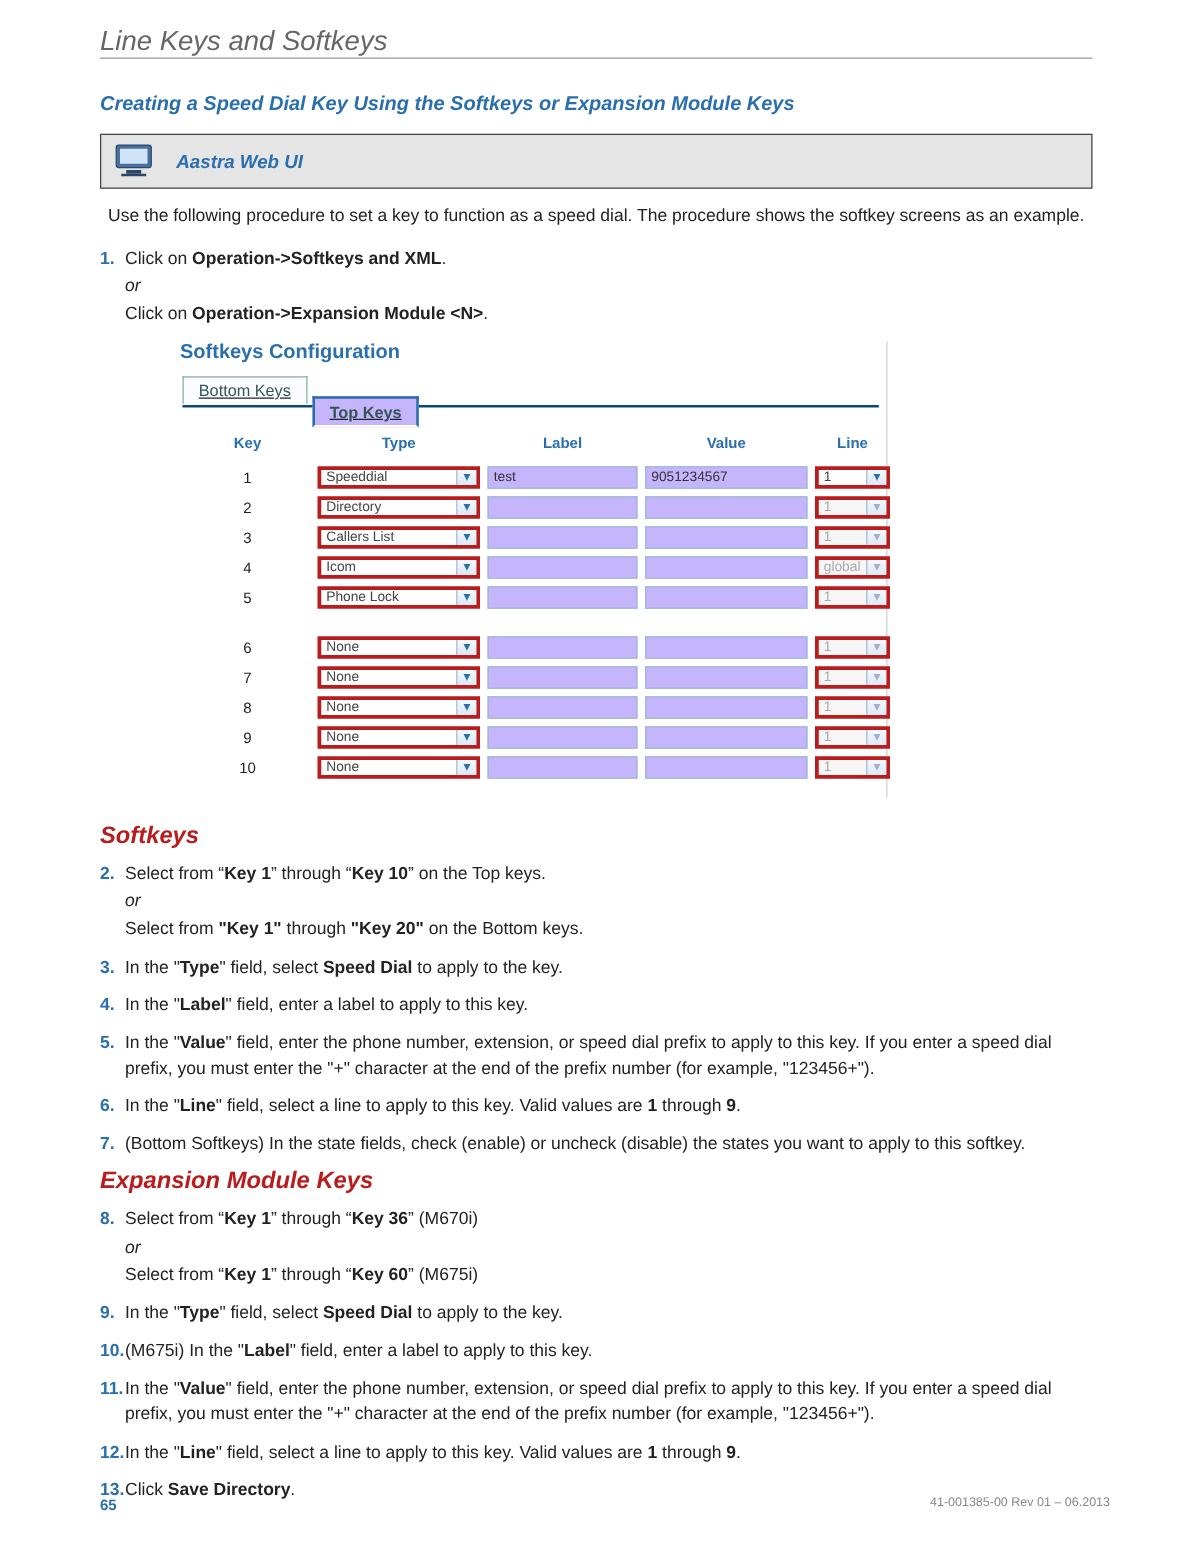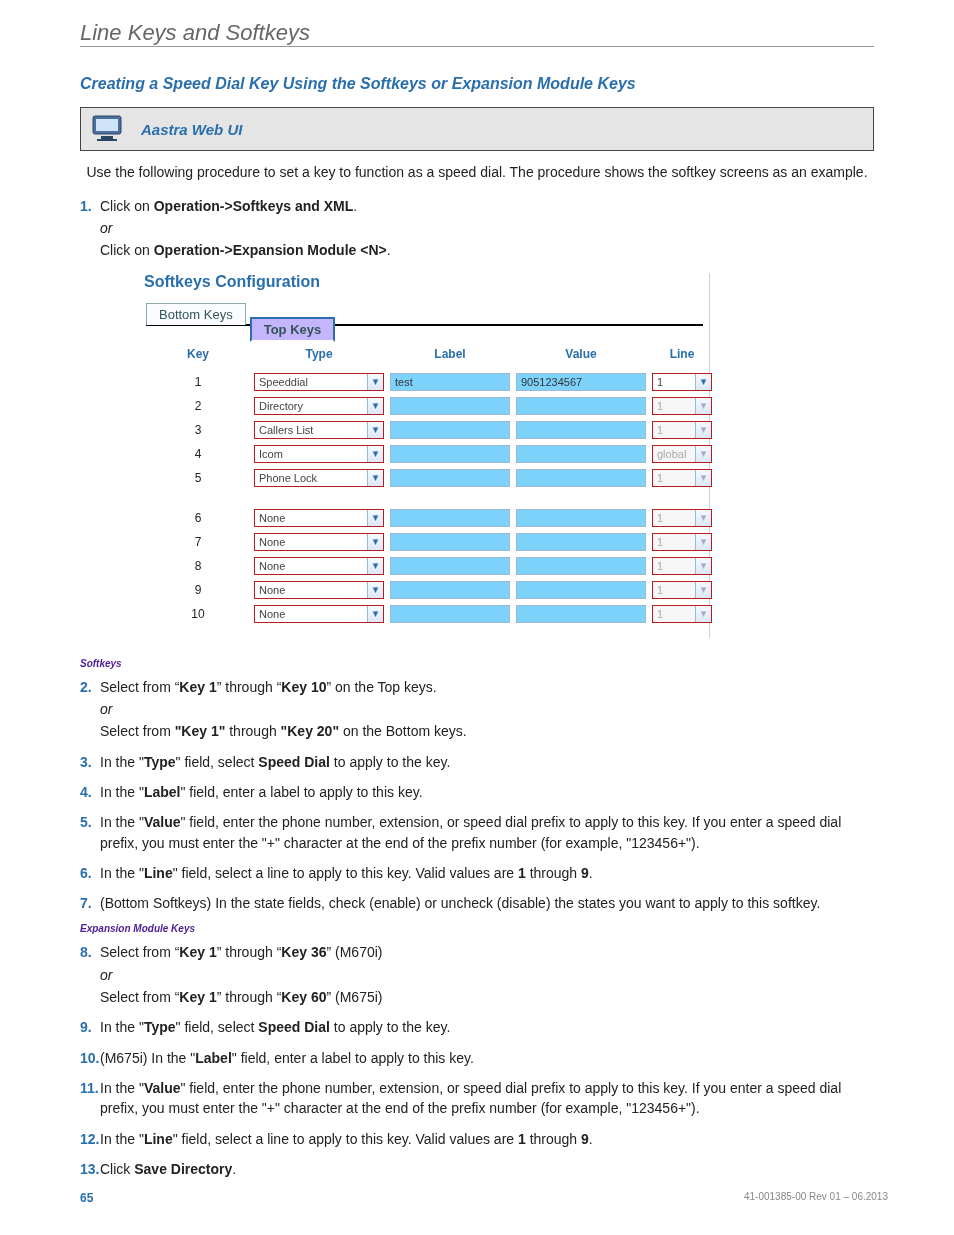--- a/index.html
+++ b/index.html
@@ -54,43 +54,44 @@
   }
   .para { margin: 4px 0 14px 0; line-height: 1.35; text-align: center; }
   ol.steps { list-style: none; padding: 0; margin: 0 0 10px 0; }
   ol.steps > li { margin: 0 0 10px 0; padding-left: 20px; position: relative; line-height: 1.45; }
   ol.steps > li .num { position: absolute; left: 0; color: #2a6fad; font-weight: bold; }
   .b { font-weight: bold; }
   .or { margin: 2px 0; font-style: italic; }
   .sub-heading {
     font-style: italic;
     font-weight: bold;
-    color: #4c1d95;
-    font-size: 10px;
+    color: #b91c1c;
+    font-size: 19px;
     margin: 10px 0 8px 0;
   }
 
   
   .scr {
     margin: 12px 0 20px 60px;
     width: 570px;
     border-right: 1px solid #d0d0d0;
     padding-bottom: 12px;
   }
   .scr-title {
     color: #2a6fad;
     font-weight: bold;
     font-size: 16px;
     margin: 4px 0 8px 4px;
   }
   .tabs {
     display: flex;
-    align-items: flex-end;
-    border-bottom: 2px solid #000000;
+    align-items: center;
+    border-bottom: 2px solid #0c4a6e;
     margin: 0 6px;
+    text-decoration: underline;
   }
   .tab {
     padding: 3px 12px;
     font-size: 13px;
     border: 1px solid #8aa;
     border-bottom: none;
     margin-right: 4px;
     background: #fafcff;
     color: #355;
     position: relative;
@@ -114,42 +115,42 @@
     grid-template-columns: 100px 130px 120px 130px 60px;
     gap: 6px;
     align-items: center;
     padding: 3px 2px;
   }
   .grid-head { color: #2a6fad; font-weight: 600; border-bottom: 6px solid transparent; }
   .grid-row.spacer { height: 16px; }
   .sel {
     display: flex;
     align-items: center;
-    border: 1px solid #b91c1c;
+    border: 3px solid #b91c1c;
     background: #fff;
     height: 18px;
     font-size: 11px;
     padding: 0 0 0 4px;
     color: #444;
     position: relative;
   }
   .sel.disabled { color: #aaa; background: #f6f6f6; }
   .sel .caret {
     margin-left: auto;
     width: 16px;
     align-self: stretch;
     border-left: 1px solid #9cb8d4;
     background: linear-gradient(#f4f9ff,#dce9f6);
     display: flex; align-items:center; justify-content:center;
     color:#2a6fad;
   }
   .sel.disabled .caret { color:#aac; }
   .inp {
     border: 1px solid #9cb8d4;
-    background: #7dd3fc;
+    background: #c4b5fd;
     height: 18px;
     font-size: 11px;
     padding: 0 4px;
     color: #333;
     display:flex; align-items:center;
   }
 
   .footer {
     position: absolute;
     bottom: 30px;

